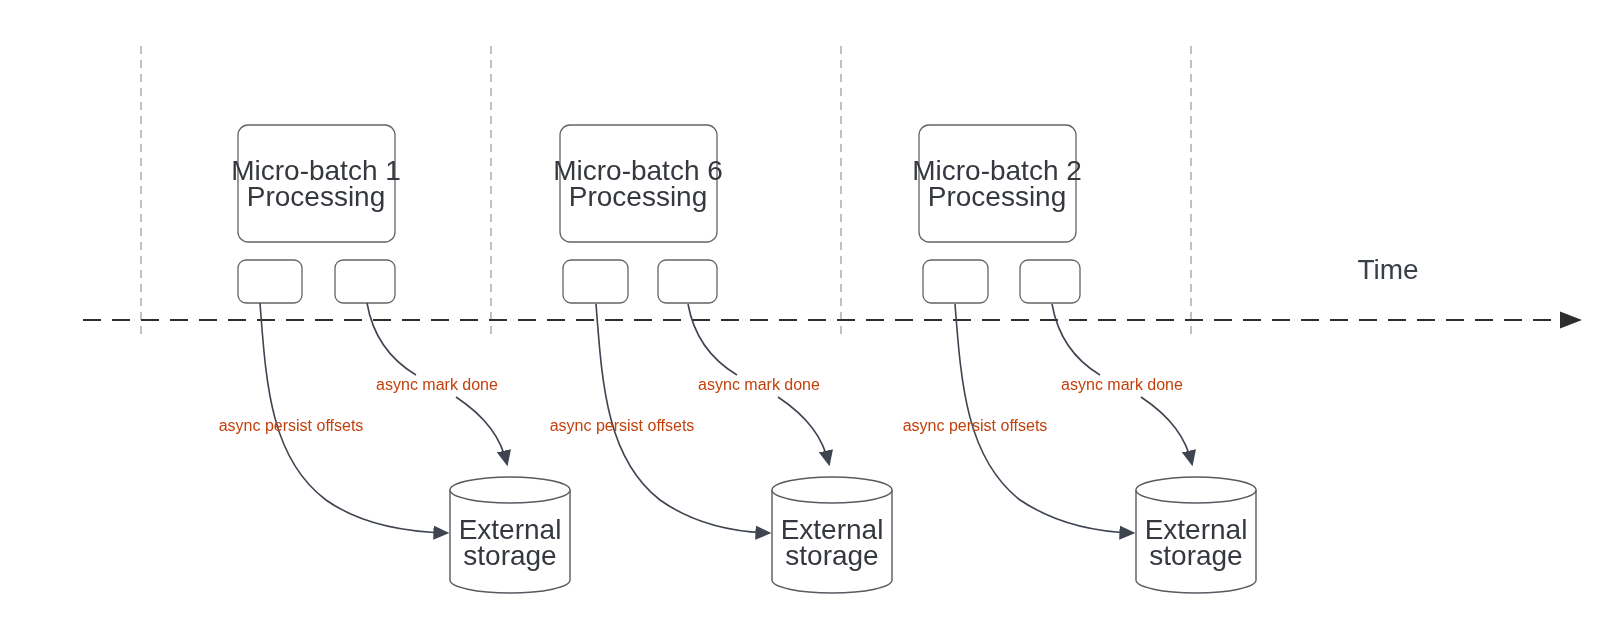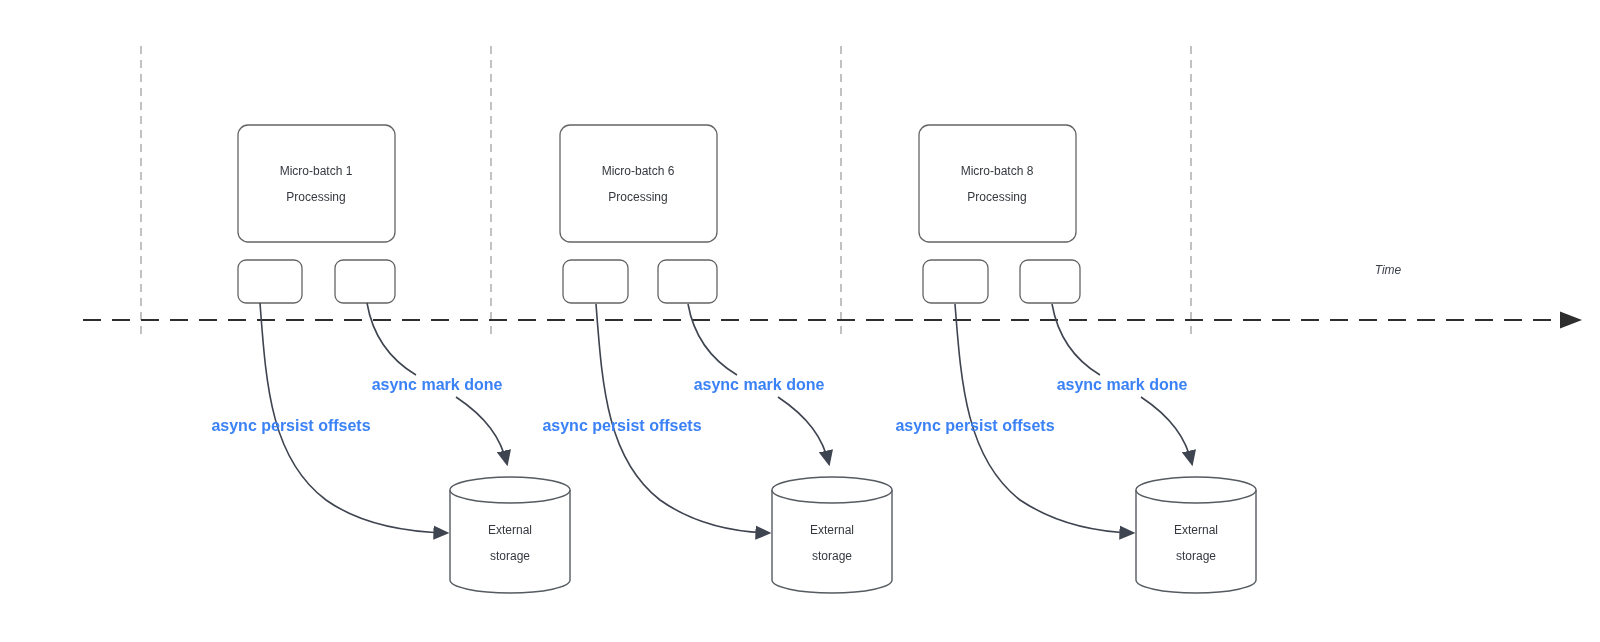--- a/index.html
+++ b/index.html
@@ -17,24 +17,24 @@
   .timeline-head { fill: #2e2e2e; stroke: none; }
   .node { fill: #ffffff; stroke: #646464; stroke-width: 1.3; }
   .cyl { fill: #ffffff; stroke: #565b61; stroke-width: 1.4; }
   .flow { fill: none; stroke: #3e4450; stroke-width: 1.6; }
   .lbl {
     position: absolute;
     transform: translate(-50%, -50%);
     white-space: nowrap;
     text-align: center;
     color: #35393f;
-    font-size: 12px;
+    font-size: 28px;
     line-height: 26px;
   }
-  .lbl.bold { font-weight: bold; font-size: 16px; color: #3b82f6; line-height: 18px; }
+  .lbl.bold { font-weight: normal; font-size: 16px; color: #c2410c; line-height: 18px; }
   .lbl.axis { color: #3a3f49; }
 </style>
 </head>
 <body>
 
 <div id="canvas">
 
   <svg id="shapes" width="1600" height="642" viewBox="0 0 1600 642">
     <defs>
       <marker id="arr" markerWidth="10" markerHeight="9" refX="8.5" refY="4.5" orient="auto" markerUnits="strokeWidth">
@@ -77,21 +77,21 @@
       <rect class="node" x="923" y="260" width="65" height="43" rx="8"></rect>
       <rect class="node" x="1020" y="260" width="60" height="43" rx="8"></rect>
       <path class="flow" d="M955,304 C961,382 966,458 1020,500 C1056,524 1098,532 1133,533" marker-end="url(#arr)"></path>
       <path class="flow" d="M1052,304 C1057,332 1070,357 1100,375"></path>
       <path class="flow" d="M1141,397 C1171,417 1186,438 1192,464" marker-end="url(#arr)"></path>
       <path class="cyl" d="M1136,490 L1136,580 A60,13 0 0 0 1256,580 L1256,490"></path>
       <ellipse class="cyl" cx="1196" cy="490" rx="60" ry="13"></ellipse>
     </g>
   </svg>
 
-  <div class="lbl axis" style="left:1388px; top:270px;font-style:italic;">Time</div>
+  <div class="lbl axis" style="left:1388px; top:270px;">Time</div>
 
   <div class="lbl" style="left:316px; top:184px;">
     <div>Micro-batch 1</div>
     <div>Processing</div>
   </div>
   <div class="lbl bold" style="left:291px; top:426px;">async persist offsets</div>
   <div class="lbl bold" style="left:437px; top:385px;">async mark done</div>
   <div class="lbl" style="left:510px; top:543px;">
     <div>External</div>
     <div>storage</div>
@@ -102,21 +102,21 @@
     <div>Processing</div>
   </div>
   <div class="lbl bold" style="left:622px; top:426px;">async persist offsets</div>
   <div class="lbl bold" style="left:759px; top:385px;">async mark done</div>
   <div class="lbl" style="left:832px; top:543px;">
     <div>External</div>
     <div>storage</div>
   </div>
 
   <div class="lbl" style="left:997px; top:184px;">
-    <div>Micro-batch 8</div>
+    <div>Micro-batch 2</div>
     <div>Processing</div>
   </div>
   <div class="lbl bold" style="left:975px; top:426px;">async persist offsets</div>
   <div class="lbl bold" style="left:1122px; top:385px;">async mark done</div>
   <div class="lbl" style="left:1196px; top:543px;">
     <div>External</div>
     <div>storage</div>
   </div>
 
 </div>

